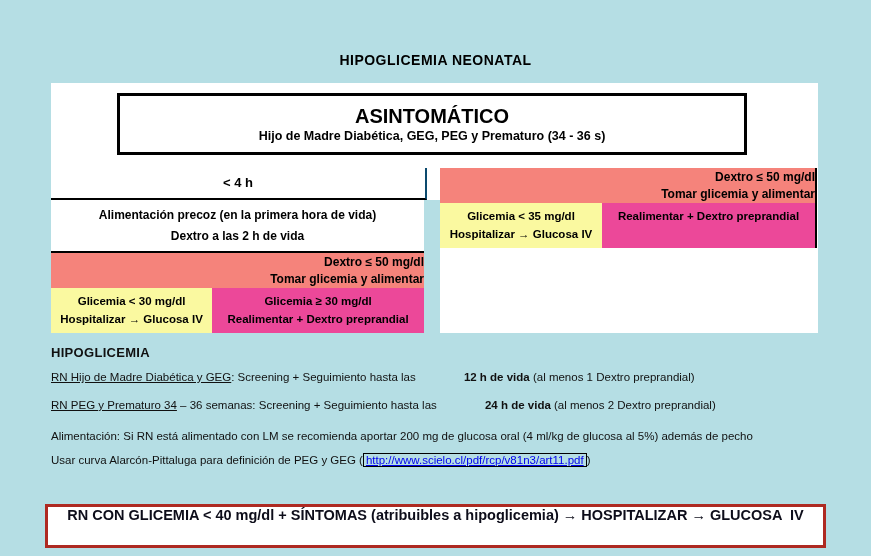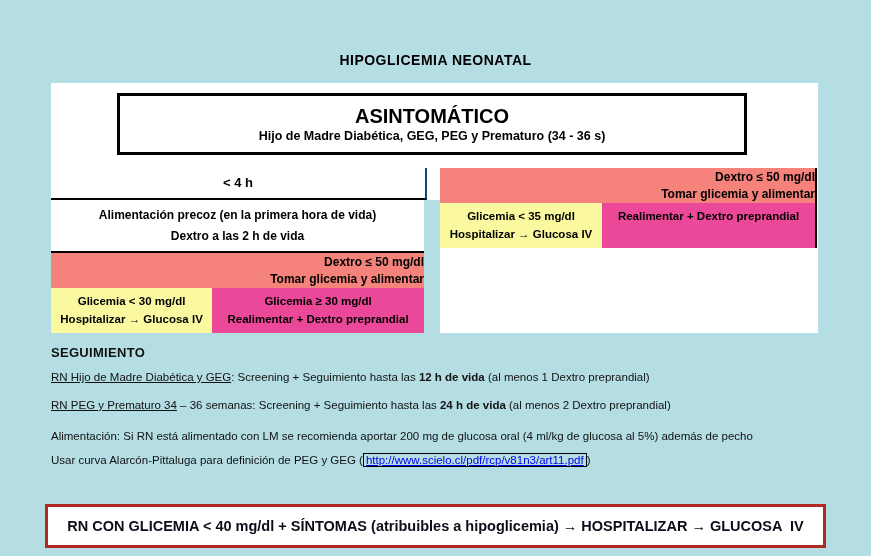--- a/index.html
+++ b/index.html
@@ -54,29 +54,29 @@
   }
   .gap-strip { position:absolute; left:373px; top:117px; width:16px; height:133px; background:#b5dee4; }
 
   .seg { position:absolute; left:51px; font-size:11.5px; color:#111; white-space:nowrap; }
   .seg-heading { top:345px; font-size:13px; font-weight:bold; letter-spacing:0.3px; }
   .seg-l1 { top:371px; }
   .seg-l2 { top:399px; }
   .seg-l3 { top:430px; }
   .seg-l4 { top:454px; }
   .u { text-decoration:underline;text-align:center; }
-  .b { font-weight:bold; }
+  .b { font-weight:bold;margin-left:45px; }
   .link-box {
     border:1px solid #000; padding:0 2px;
     color:#0000ee; text-decoration:underline; cursor:pointer;
   }
   .alert-box {
     position:absolute; left:45px; top:504px; width:781px; height:44px;
     background:#fff; border:3px solid #ae2a22;
-    display:flex; align-items:center; justify-content:center;
+    display:flex; align-items:flex-start; justify-content:center;
   }
   .alert-text { font-size:14.5px; font-weight:bold; color:#0d0d1a; white-space:pre; }
   .bottom-strip { position:absolute; left:0; top:556px; width:871px; height:4px; background:#fff; }
 </style>
 </head>
 <body>
 
 <div class="bg"></div>
 
 <div class="page-title">HIPOGLICEMIA NEONATAL</div>
@@ -122,21 +122,21 @@
       </div>
       <div class="cell-high">
         <div>Realimentar + Dextro preprandial</div>
       </div>
     </div>
   </div>
 
   <div class="gap-strip"></div>
 </div>
 
-<div class="seg seg-heading">SEGUIMIENTO</div>
+<div class="seg seg-heading">HIPOGLICEMIA</div>
 
 <div class="seg seg-l1"><span class="u">RN Hijo de Madre Diabética y GEG</span><span>: Screening + Seguimiento hasta las </span><span class="b">12 h de vida</span><span> (al menos 1 Dextro preprandial)</span></div>
 
 <div class="seg seg-l2"><span class="u">RN PEG y Prematuro 34</span><span> – 36 semanas: Screening + Seguimiento hasta las </span><span class="b">24 h de vida</span><span> (al menos 2 Dextro preprandial)</span></div>
 
 <div class="seg seg-l3">Alimentación: Si RN está alimentado con LM se recomienda aportar 200 mg de glucosa oral (4 ml/kg de glucosa al 5%) además de pecho</div>
 
 <div class="seg seg-l4"><span>Usar curva Alarcón-Pittaluga para definición de PEG y GEG (</span><span class="link-box">http://www.scielo.cl/pdf/rcp/v81n3/art11.pdf</span><span>)</span></div>
 
 <div class="alert-box">

